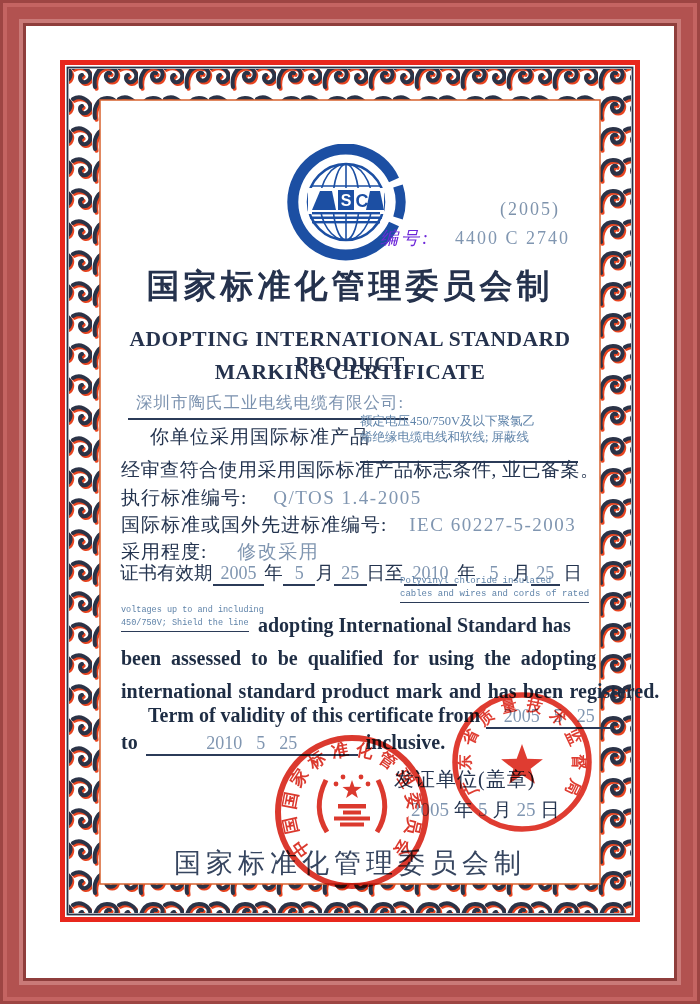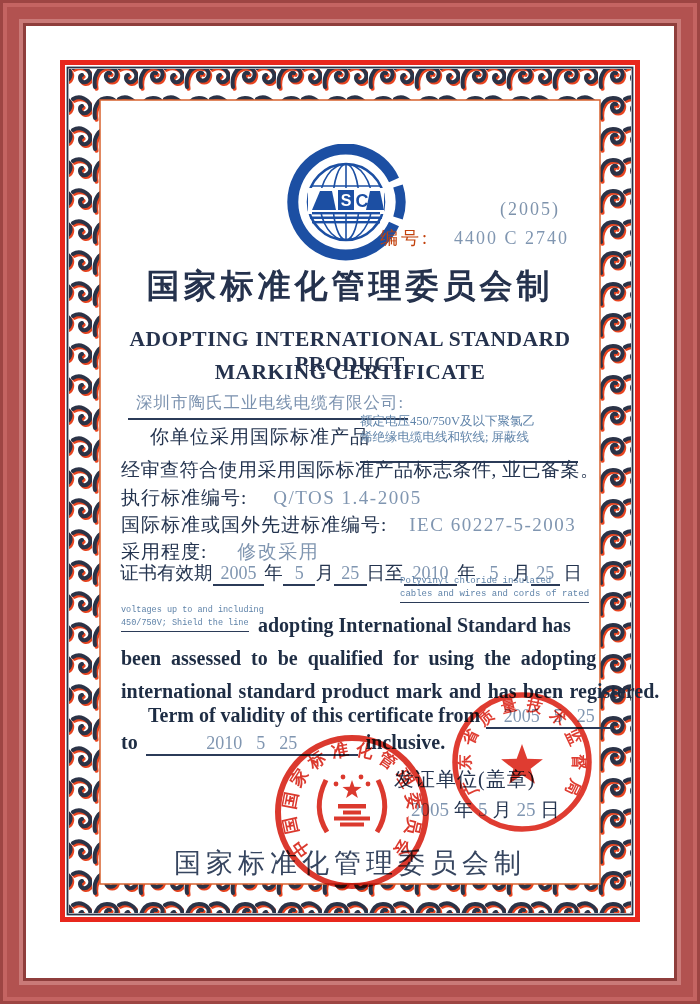--- a/index.html
+++ b/index.html
@@ -14,21 +14,21 @@
   .f2{inset:7px;background:#b25250;}
   .f3{inset:19px;background:#ca7a78;}
   .f4{inset:23px;background:#8f3e3c;}
   .mat{inset:26px;background:#ffffff;}
   
   .navy{color:#24344f;}
   .ornament-svg{left:0;top:0;pointer-events:none;}
   
   .year-note{left:380px;top:199px;width:180px;text-align:right;font-size:18px;letter-spacing:2px;color:#7e93ac;}
   .serial{left:380px;top:226px;width:180px;text-align:right;font-size:18px;white-space:nowrap;}
-  .serial .lab{color:#c2410c;letter-spacing:3px;margin-right:24px;}
+  .serial .lab{color:#6d28d9;letter-spacing:3px;margin-right:24px;font-style:italic;}
   .serial .val{color:#8096b1;letter-spacing:2px;}
   .title-cn{left:101px;top:264px;width:498px;text-align:center;font-size:33px;font-weight:700;letter-spacing:4px;color:#25324d;}
   .title-en{left:101px;top:327px;width:498px;text-align:center;font-size:21.5px;font-weight:700;letter-spacing:.5px;color:#25324d;}
   .title-en2{top:360px;}
   .company{left:128px;top:392px;width:272px;font-size:16.5px;color:#7b92af;border-bottom:2px solid #2b3b58;padding:0 0 4px 8px;letter-spacing:1px;white-space:nowrap;}
   .intro-line{left:150px;top:424px;font-size:19px;color:#24344f;letter-spacing:1px;white-space:nowrap;}
   .product-cn{left:360px;top:413px;width:218px;font-size:12.5px;line-height:16px;color:#5f83a9;border-bottom:2px solid #2b3b58;padding-bottom:16px;white-space:nowrap;}
   .reviewed{left:121px;top:457px;width:460px;font-size:19px;color:#24344f;letter-spacing:.5px;white-space:nowrap;}
   .stdrow{font-size:19px;color:#24344f;white-space:nowrap;letter-spacing:1px;}
   .exec{left:121px;top:485px;}

